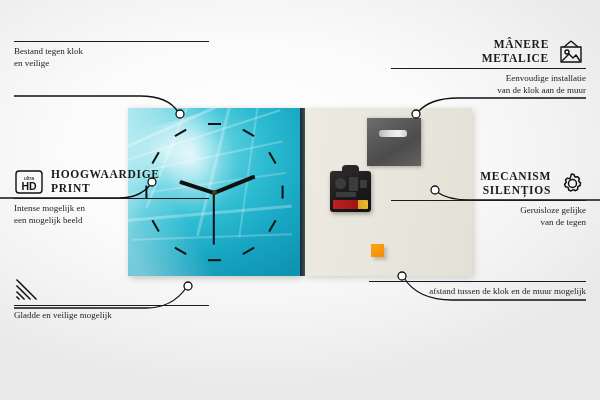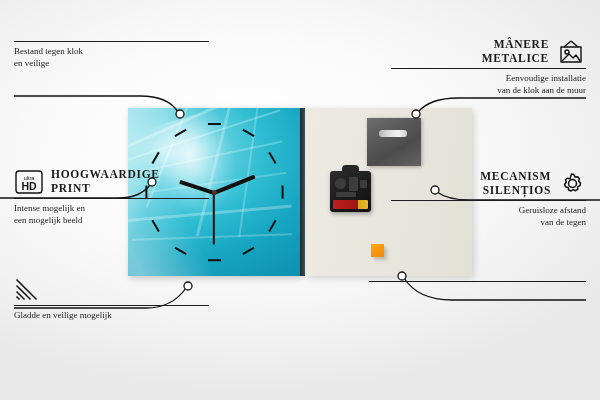--- a/index.html
+++ b/index.html
@@ -257,21 +257,22 @@
             <path d="M14,3 L16.4,3.6 L17.6,6.1 L20.2,5.7 L21.9,7.7 L21.1,10.2 L23,11.9
                      L22.7,14.5 L20.3,15.6 L20.2,18.3 L18,19.7 L15.7,18.6 L13.6,20
                      L11.2,19 L10.6,16.4 L8,15.7 L7.1,13.2 L8.8,11.3 L8,8.8 L10,7.1
                      L12.4,7.9 Z" transform="translate(-.5,0)"></path>
             <circle cx="14.5" cy="12.5" r="4"></circle>
           </g>
         </svg>
       </span>
     </div>
     <div class="co-rule"></div>
-    <div class="co-desc">Geruisloze afstand</div>
+    <div class="co-desc">Geruisloze gelijke</div>
     <div class="co-desc">van de tegen</div>
   </div>
 
   <div class="callout r-align" style="left:369px;top:278px;width:217px;">
     <div class="co-rule"></div>
+    <div class="co-desc">afstand tussen de klok en de muur mogelijk</div>
   </div>
 
 </div>
 
 </body></html>

